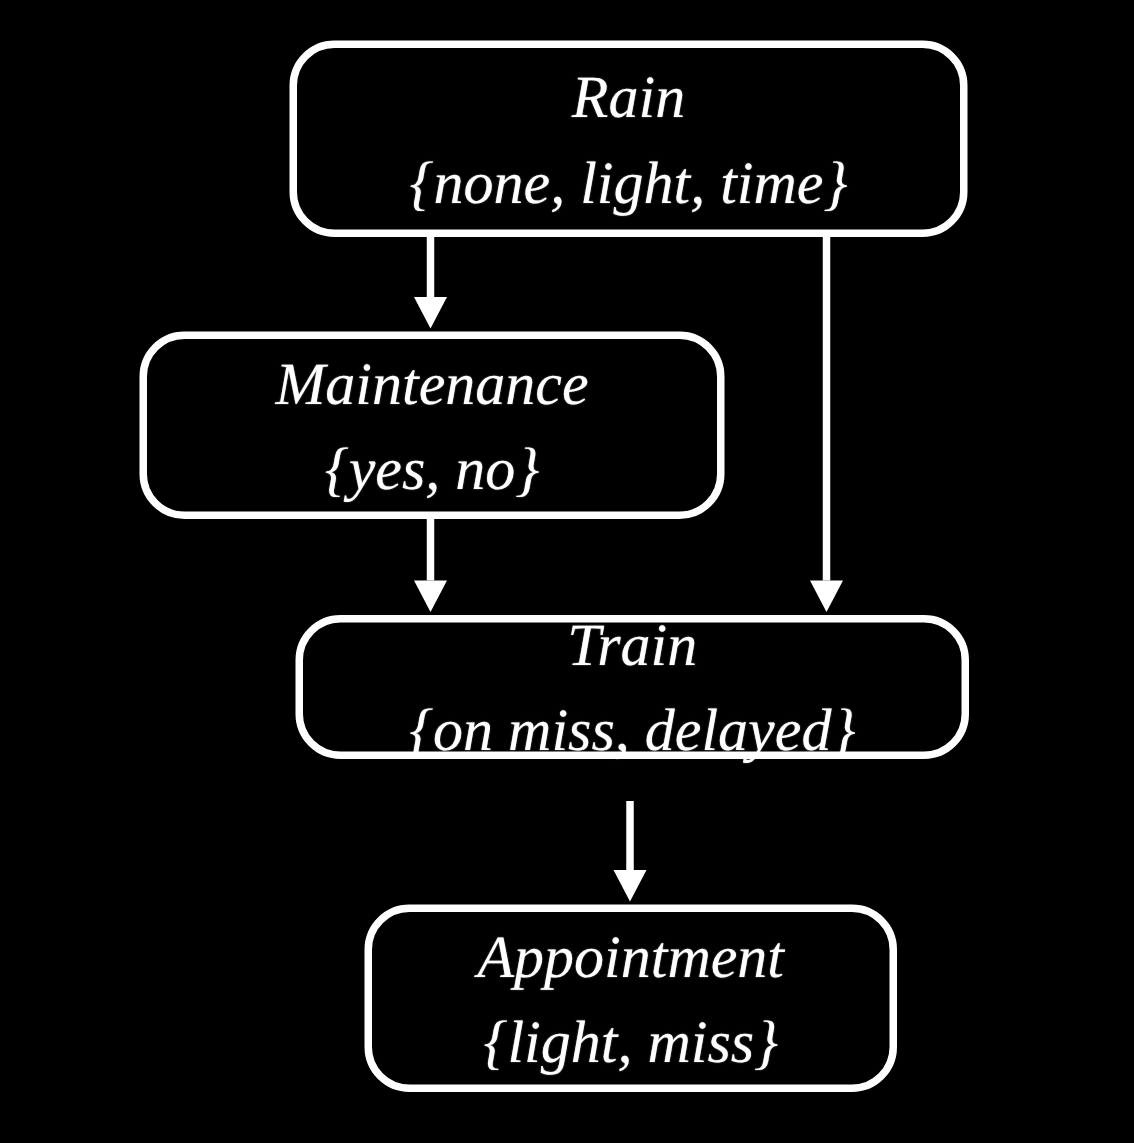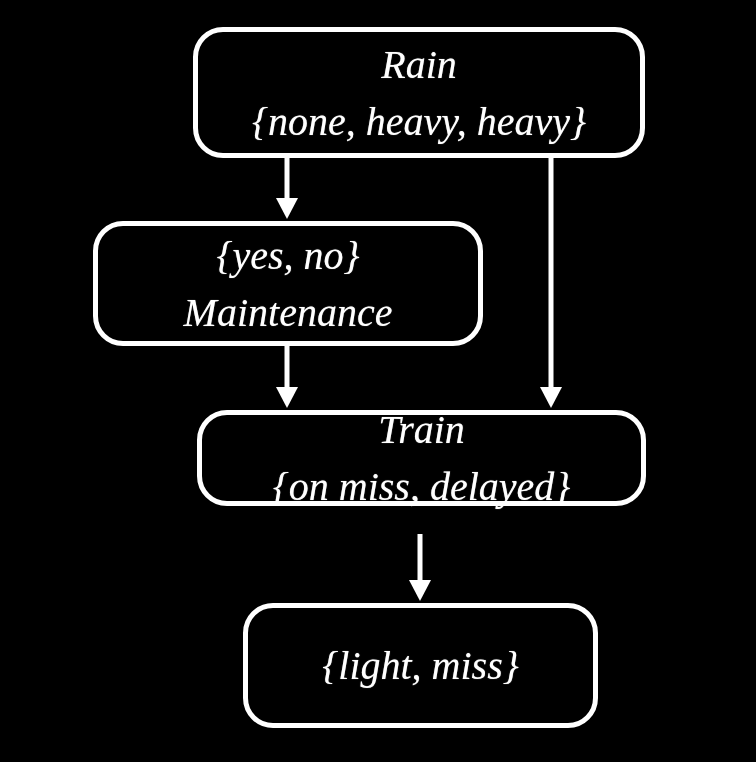--- a/index.html
+++ b/index.html
@@ -71,30 +71,31 @@
     </g>
 
     <g>
       <line x1="420" y1="534" x2="420" y2="580"></line>
       <polygon points="409,580 431,580 420,601"></polygon>
     </g>
   </svg>
 
   <div class="node node-rain">
     <div class="line">Rain</div>
-    <div class="line">{none, heavy, heavy}</div>
+    <div class="line">{none, light, time}</div>
   </div>
 
   <div class="node node-maintenance">
+    <div class="line">Maintenance</div>
     <div class="line">{yes, no}</div>
-    <div class="line">Maintenance</div>
   </div>
 
   <div class="node node-train">
     <div class="line">Train</div>
     <div class="line">{on miss, delayed}</div>
   </div>
 
   <div class="node node-appointment">
+    <div class="line">Appointment</div>
     <div class="line">{light, miss}</div>
   </div>
 
 </div>
 
 </body></html>

